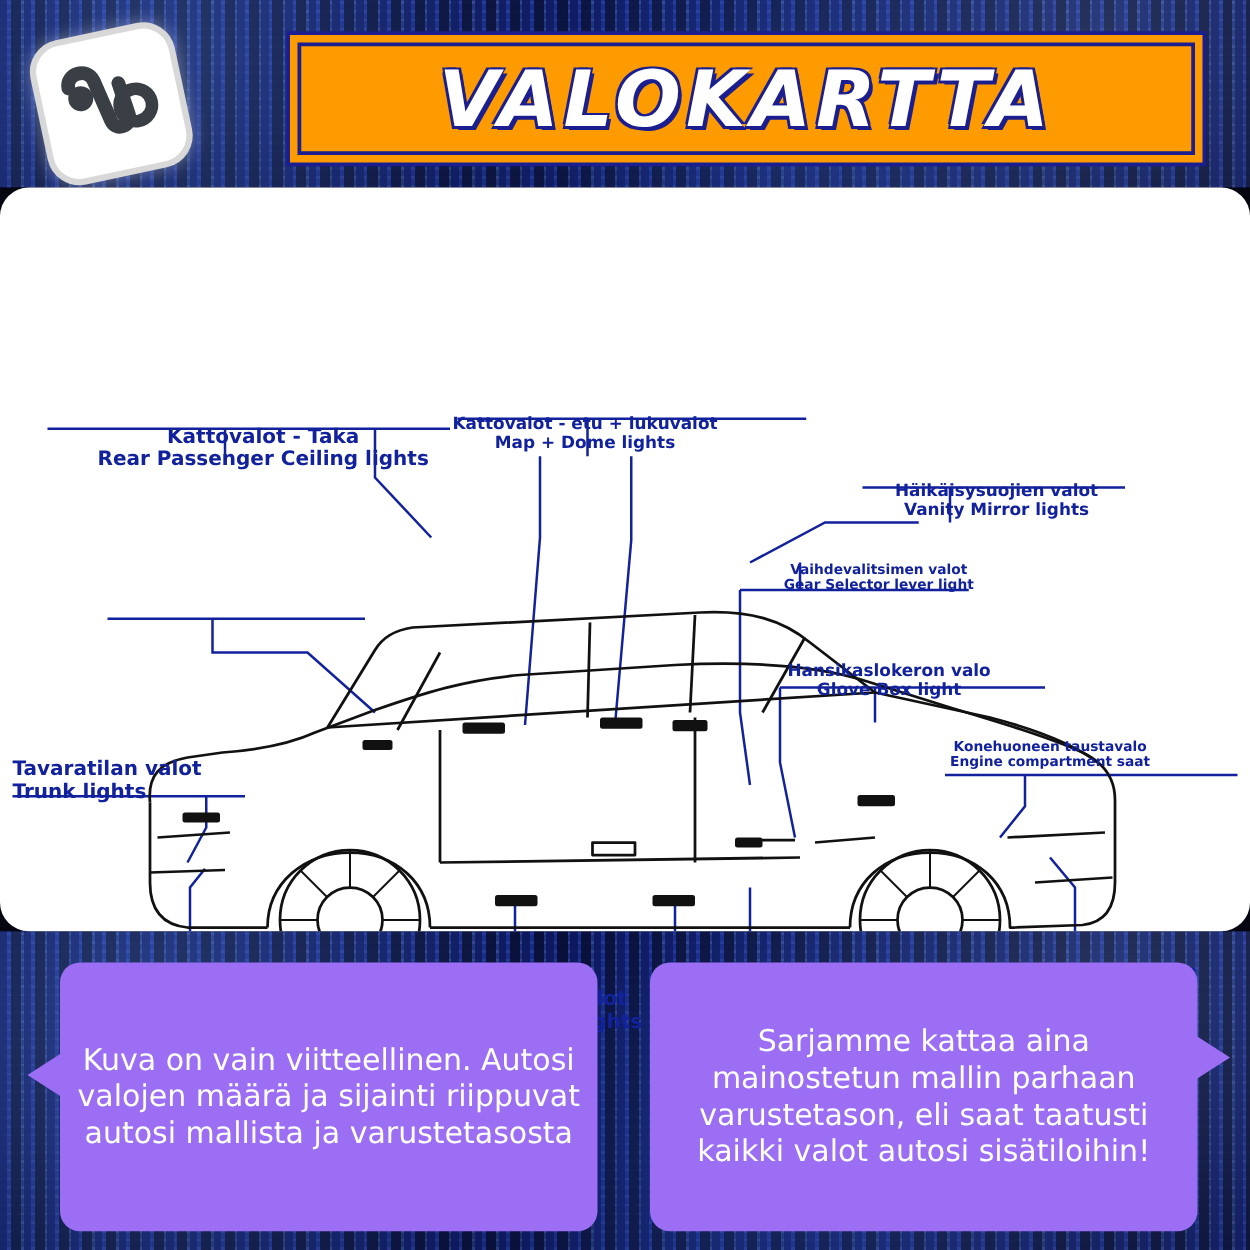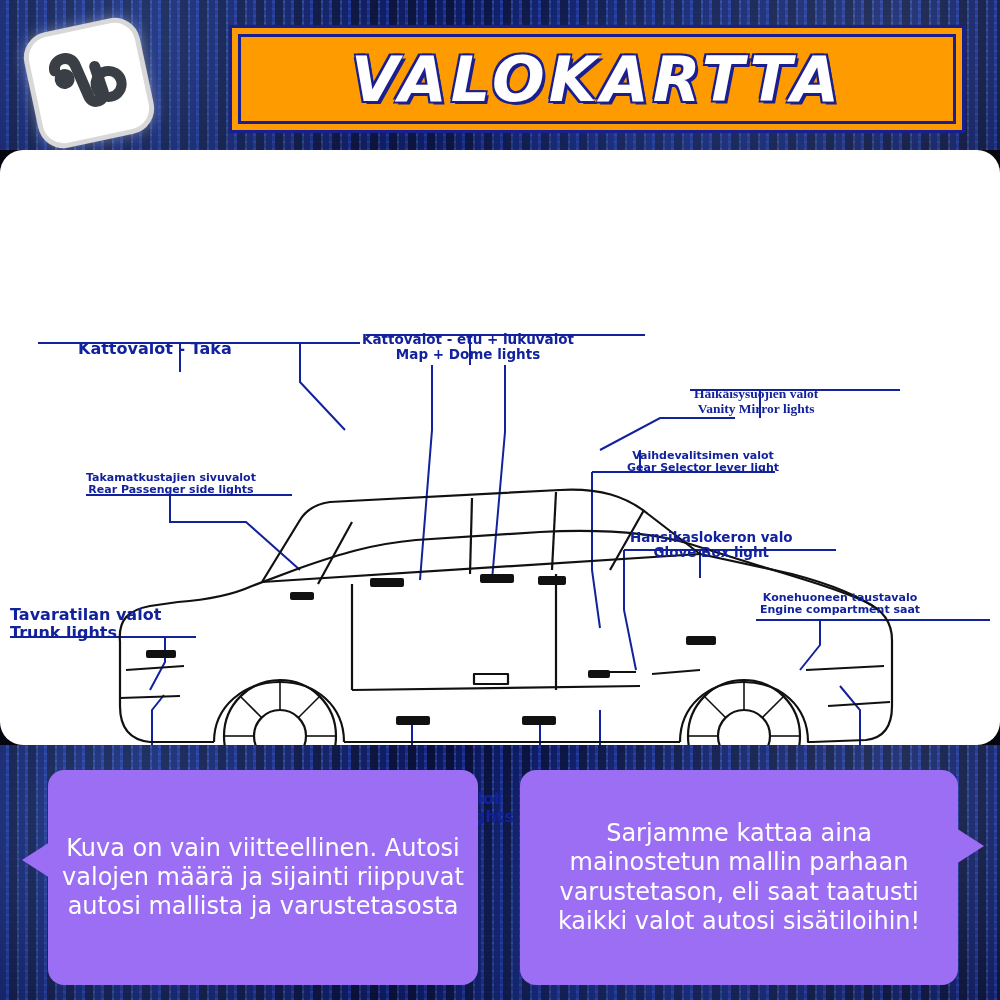--- a/index.html
+++ b/index.html
@@ -275,41 +275,38 @@
         <rect x="146" y="500" width="30" height="8" rx="2"></rect>
         <rect x="396" y="566" width="34" height="9" rx="2"></rect>
         <rect x="522" y="566" width="34" height="9" rx="2"></rect>
         <rect x="686" y="486" width="30" height="9" rx="2"></rect>
         <rect x="588" y="520" width="22" height="8" rx="2"></rect>
       </g>
     </svg>
 
     <div class="lbl sz-lg ctr" style="left:78px;top:190px;">
       <span class="fi">Kattovalot - Taka</span>
+      <span class="en">Rear Passenger Ceiling lights</span>
     </div>
 
     <div class="lbl sz-md ctr" style="left:362px;top:182px;">
       <span class="fi">Kattovalot - etu + lukuvalot</span>
       <span class="en">Map + Dome lights</span>
     </div>
 
-    <div class="lbl sz-md ctr" style="left:694px;top:236px;font-family:Liberation Serif, serif;">
+    <div class="lbl sz-md ctr" style="left:716px;top:236px;">
       <span class="fi">Häikäisysuojien valot</span>
       <span class="en">Vanity Mirror lights</span>
     </div>
 
     <div class="lbl sz-sm ctr" style="left:592px;top:300px;margin-left:35px;">
       <span class="fi">Vaihdevalitsimen valot</span>
       <span class="en">Gear Selector lever light</span>
     </div>
 
-    <div class="lbl sz-sm ctr" style="left:86px;top:322px;">
-      <span class="fi">Takamatkustajien sivuvalot</span>
-      <span class="en">Rear Passenger side lights</span>
-    </div>
 
     <div class="lbl sz-md ctr" style="left:630px;top:380px;">
       <span class="fi">Hansikaslokeron valo</span>
       <span class="en">Glove Box light</span>
     </div>
 
     <div class="lbl sz-lg" style="left:10px;top:456px;">
       <span class="fi">Tavaratilan valot</span>
       <span class="en">Trunk lights</span>
     </div>

